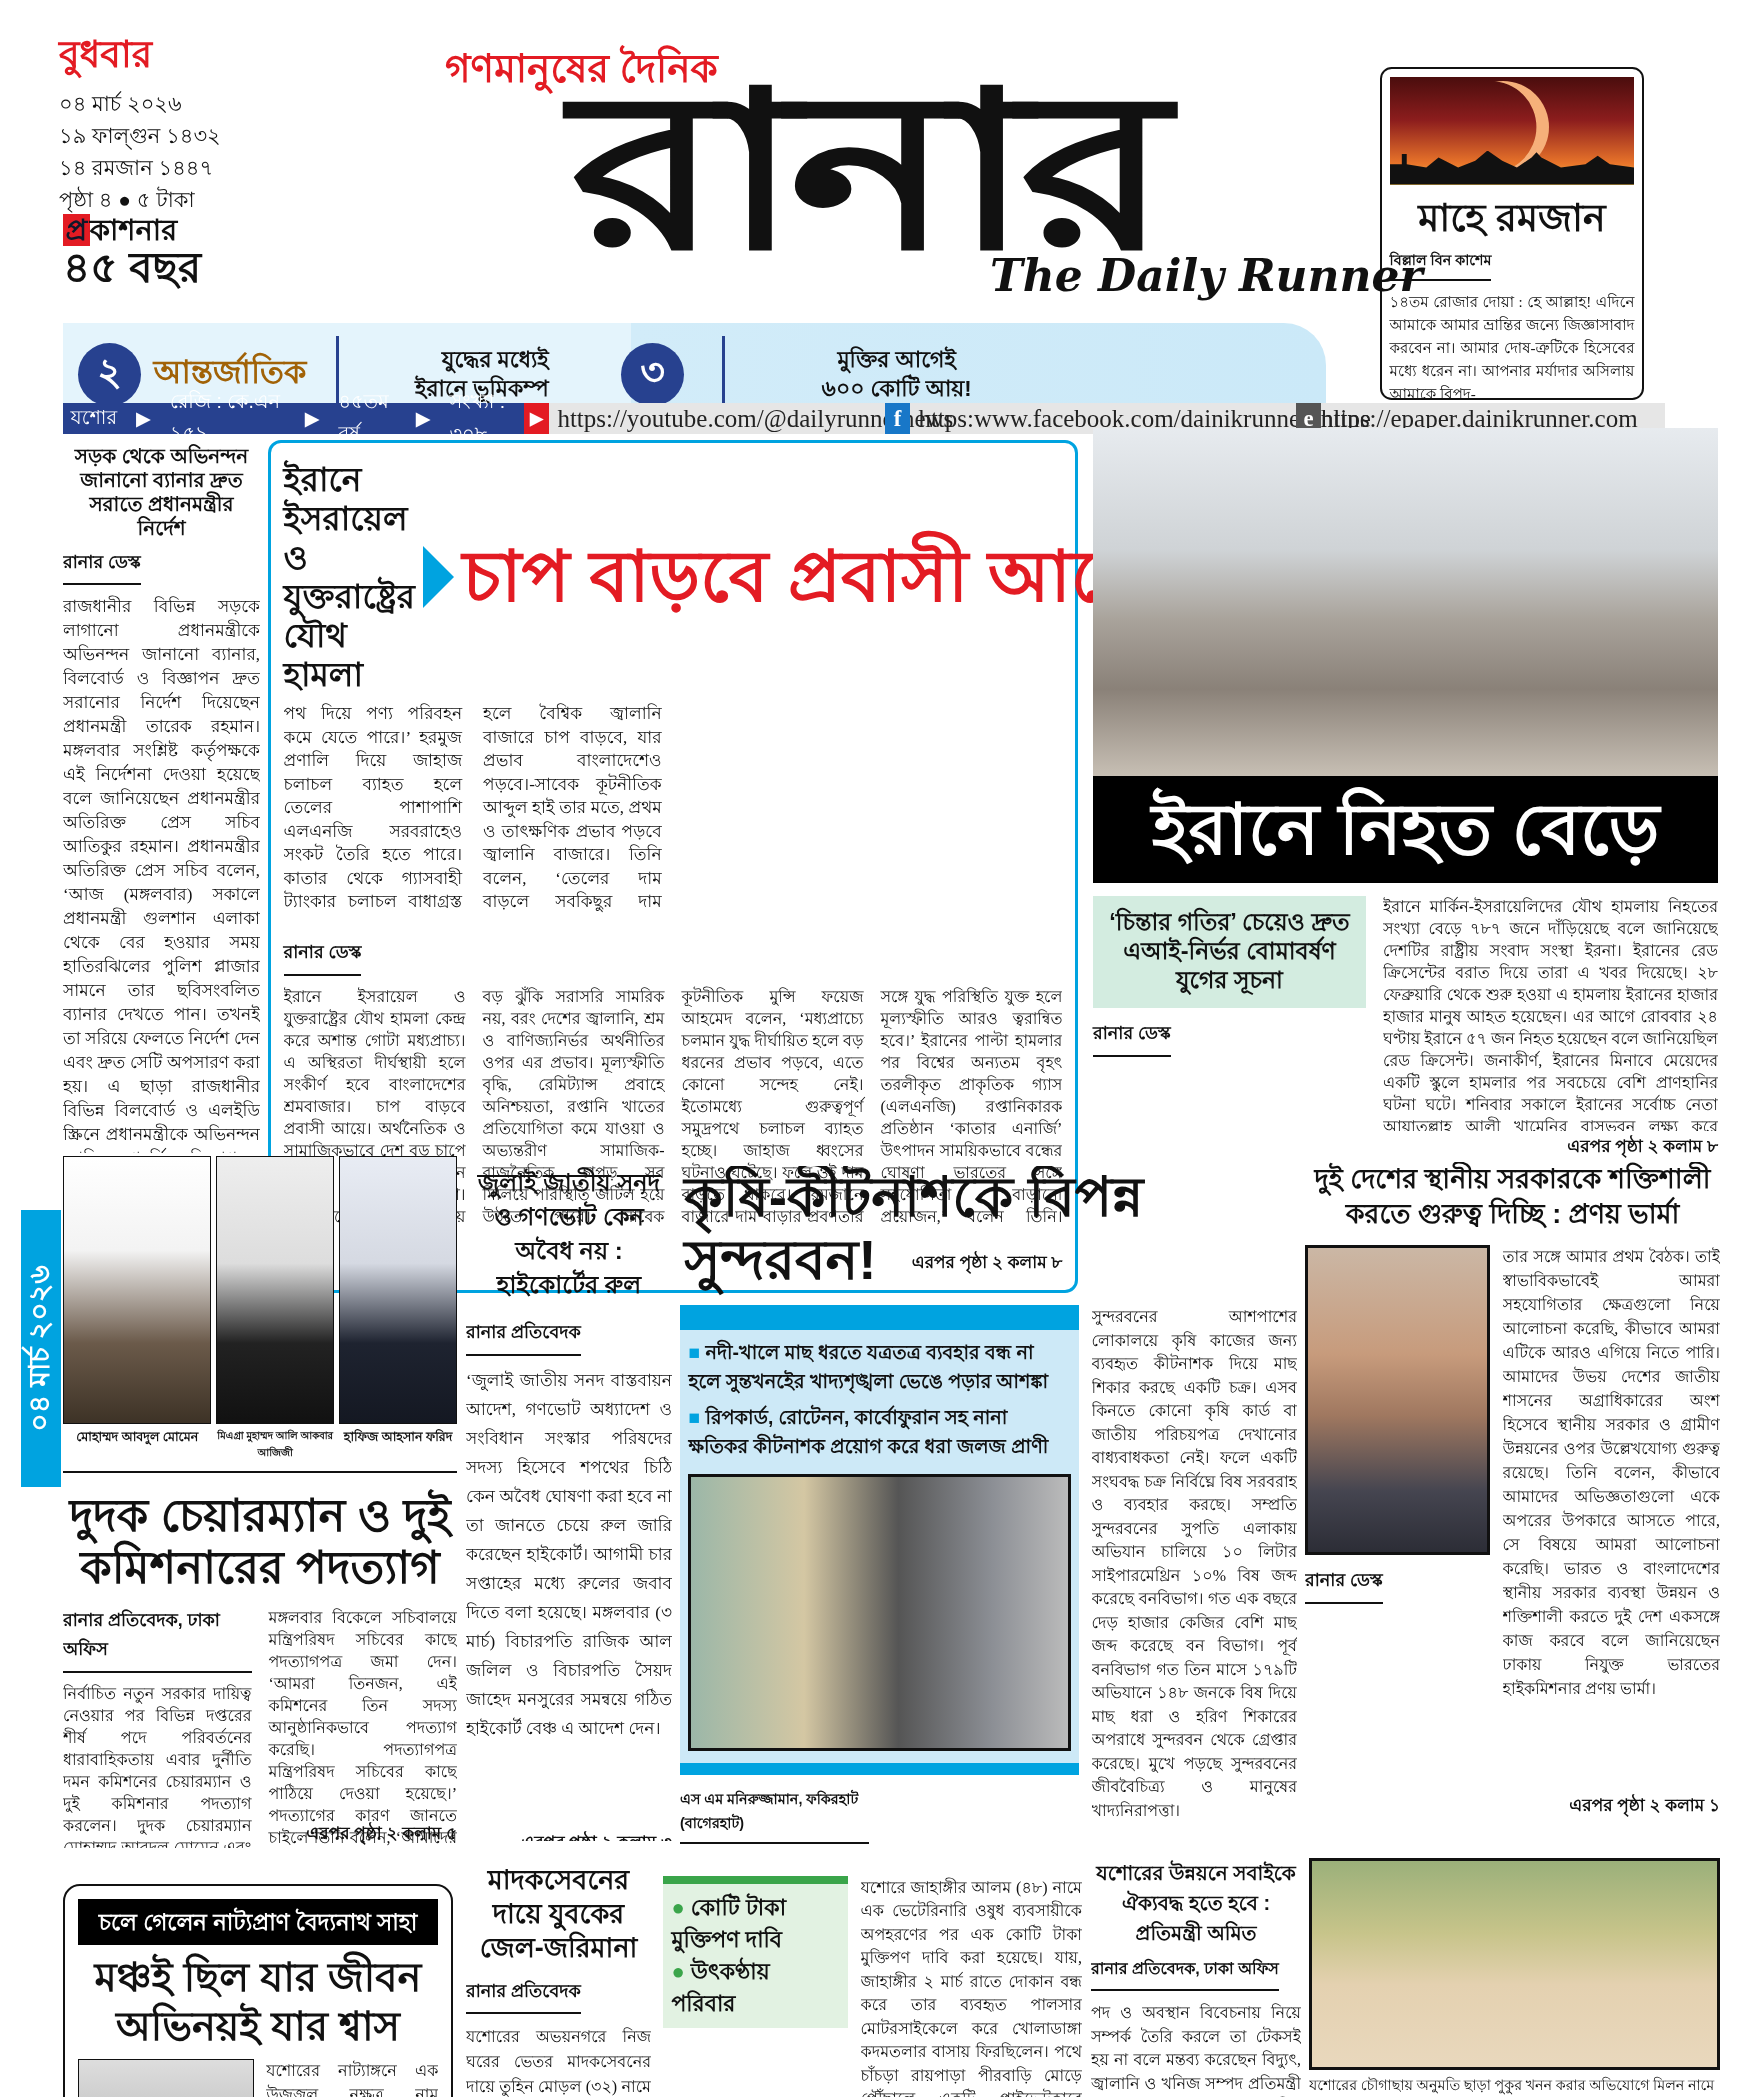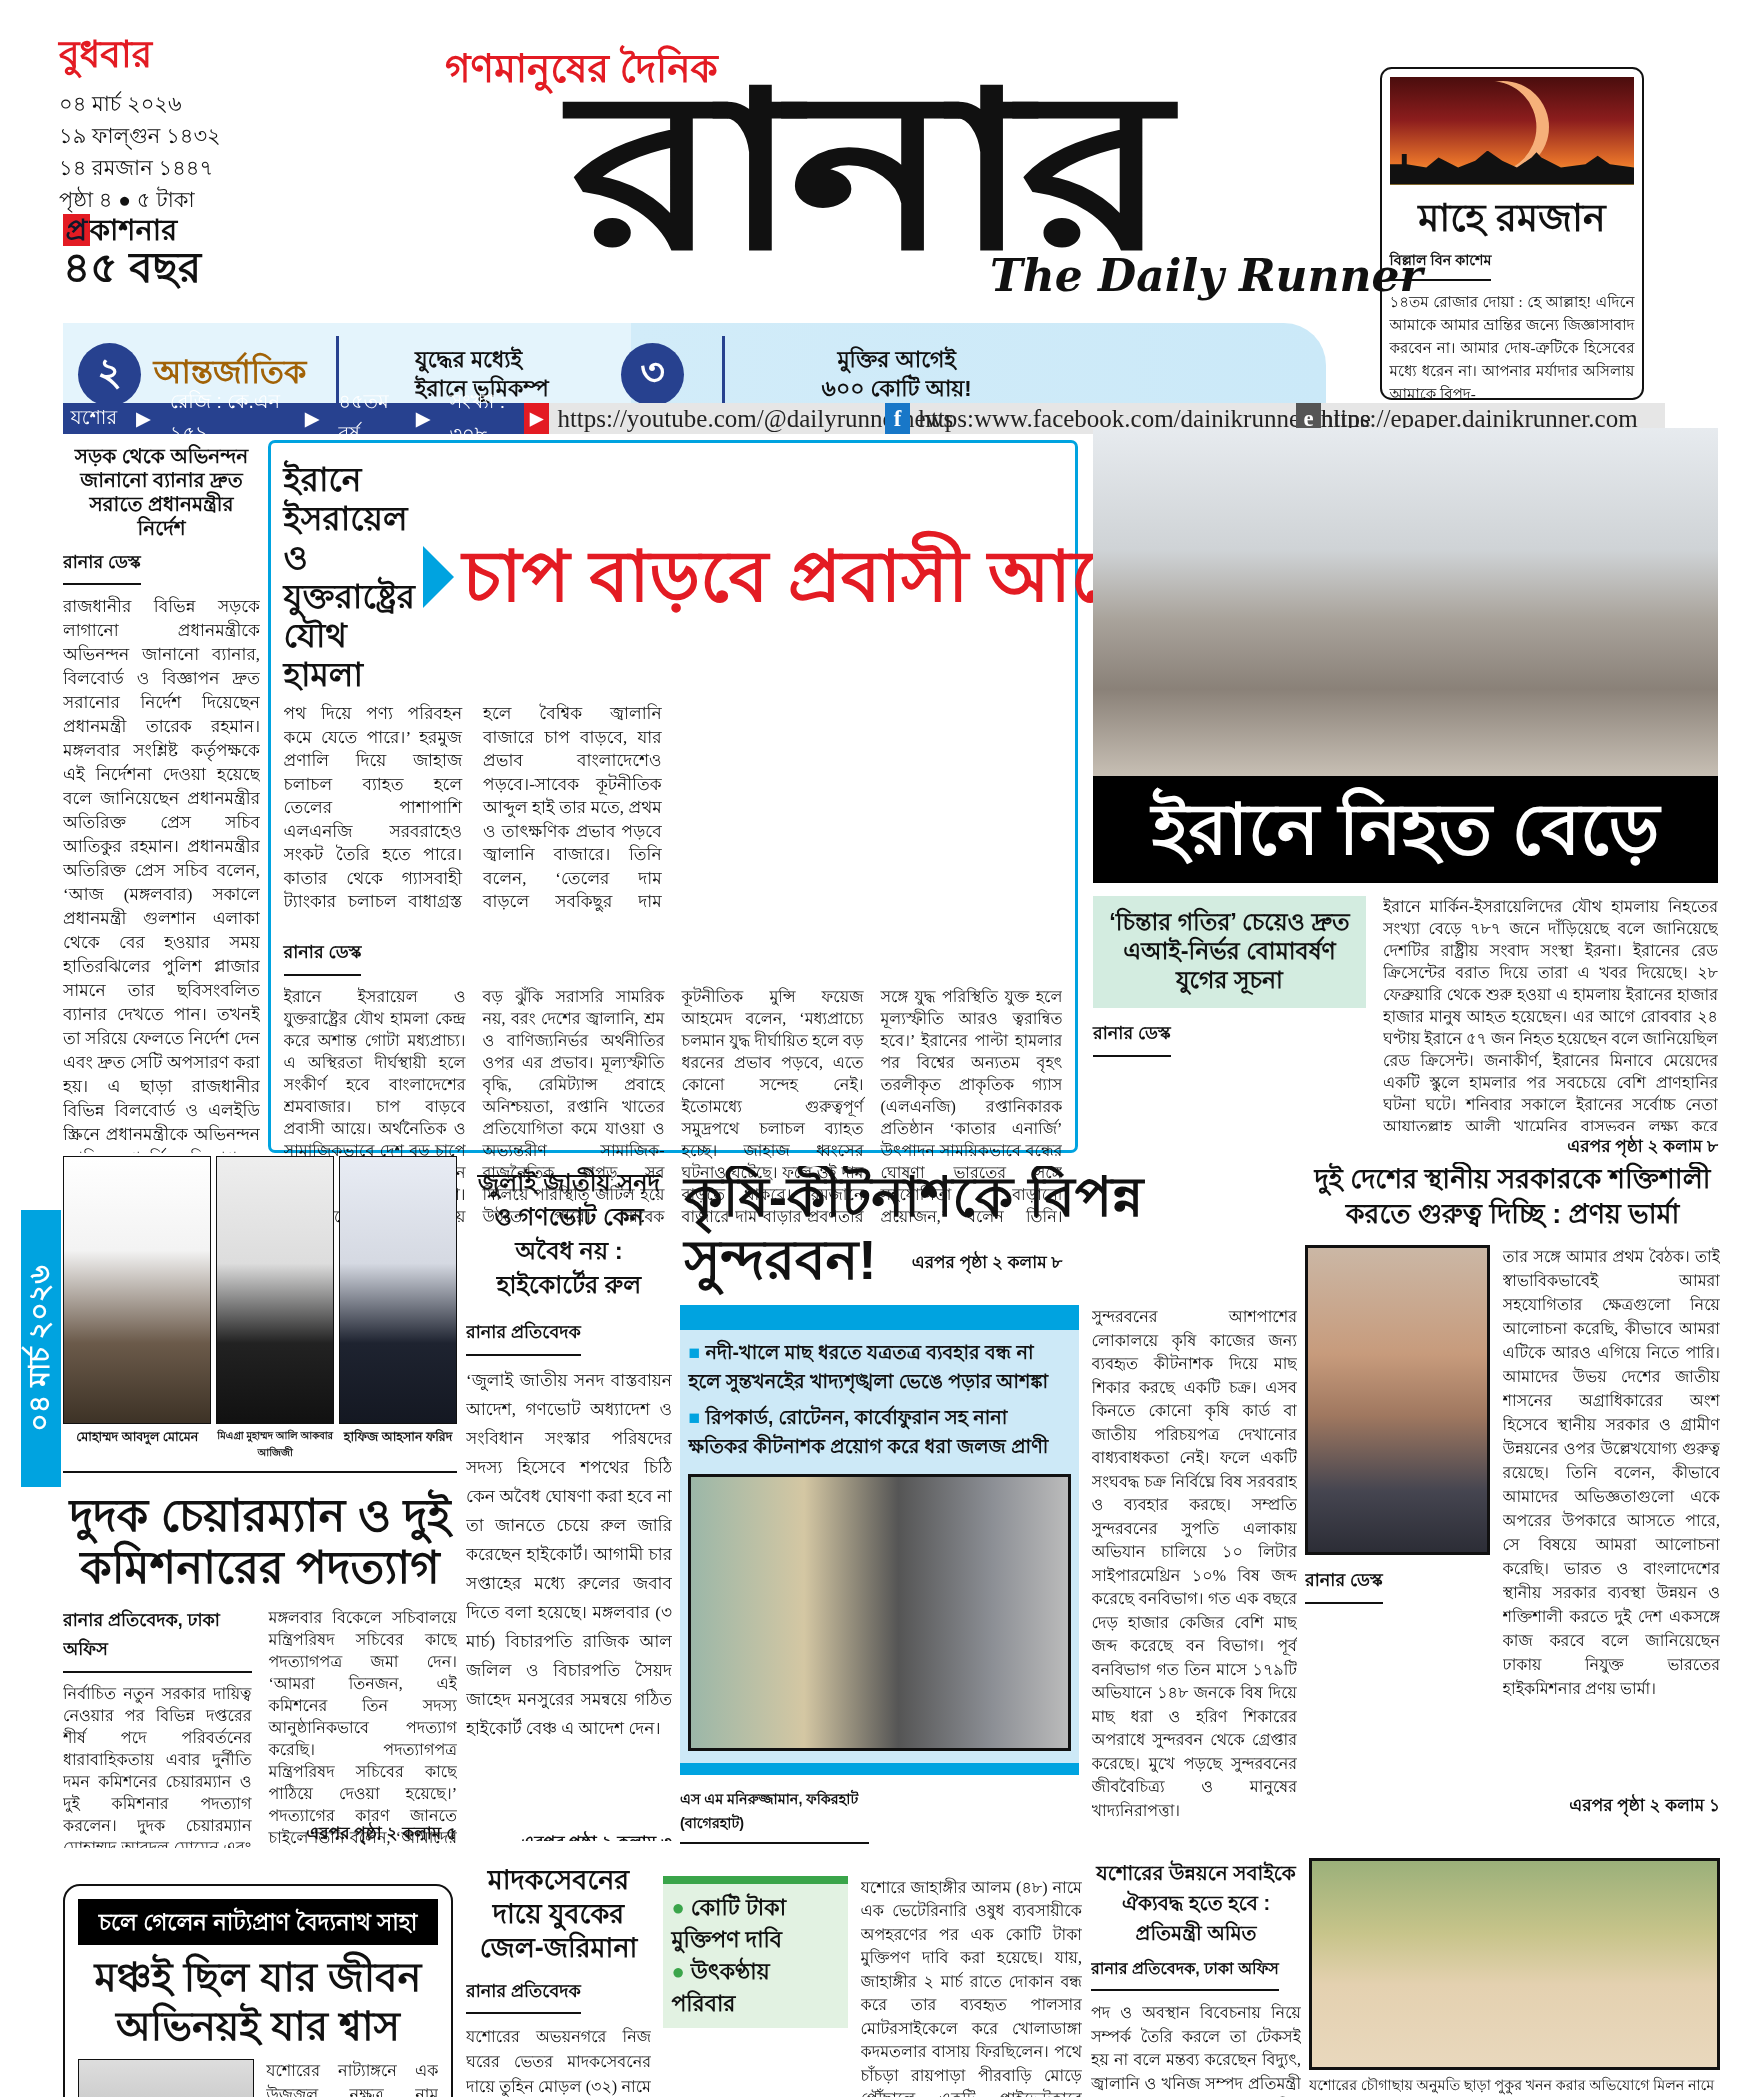--- a/index.html
+++ b/index.html
@@ -53,21 +53,21 @@
   <div class="byline" style="font-size:14.3px;margin-top:8.4px">বিল্লাল বিন কাশেম</div>
   <div class="body-text" style="font-size:15px;line-height:23px">১৪তম রোজার দোয়া : হে আল্লাহ! এদিনে আমাকে আমার ভ্রান্তির জন্যে জিজ্ঞাসাবাদ করবেন না। আমার দোষ-ত্রুটিকে হিসেবের মধ্যে ধরেন না। আপনার মর্যাদার অসিলায় আমাকে বিপদ-</div>
   <div class="cont" style="font-size:14.3px">এরপর পৃষ্ঠা ২ কলাম ৩</div>
 </div>
 
 <div class="abs teaser-bar" style="left:63px;top:323px;width:1263px;height:88px;border-radius:0 42px 0 0;background:linear-gradient(90deg,#e4f4fc 0%,#e4f4fc 45%,#d2ecf9 45%,#cbe9f8 100%)"></div>
 <div class="abs" style="left:78px;top:336px;display:flex;align-items:center;gap:12.6px">
   <div class="circle">২</div>
   <div style="font-size:32px;font-weight:bold;color:#a16207;font-family:'Liberation Sans',sans-serif">আন্তর্জাতিক</div>
   <div class="vbar" style="margin-left:17px"></div>
-  <div style="text-align:left;font-size:22px;font-weight:bold;margin-left:63px;line-height:29px;font-family:'Liberation Sans',sans-serif">
+  <div style="text-align:right;font-size:22px;font-weight:bold;margin-left:63px;line-height:29px;font-family:'Liberation Sans',sans-serif">
     <div>যুদ্ধের মধ্যেই</div>
     <div>ইরানে ভূমিকম্প</div>
   </div>
 </div>
 <div class="abs" style="left:621px;top:336px;display:flex;align-items:center;gap:12.6px">
   <div class="circle">৩</div>
   <div class="vbar" style="margin-left:25px"></div>
   <div style="text-align:center;font-size:22px;font-weight:bold;margin-left:84px;line-height:29px;font-family:'Liberation Sans',sans-serif">
     <div>মুক্তির আগেই</div>
     <div>৬০০ কোটি আয়!</div>
@@ -91,21 +91,21 @@
   <span class="sq" style="background:#555;width:25px;height:31px;font-size:22.7px">e</span>
   <span style="padding:0 0;white-space:nowrap">https://epaper.dainikrunner.com</span>
 </div>
 
 <div class="abs" style="left:63px;top:440px;width:197px;height:713px;overflow:hidden">
   <div class="hl" style="font-size:20px;line-height:24px;margin-top:4.2px">সড়ক থেকে অভিনন্দন জানানো ব্যানার দ্রুত সরাতে প্রধানমন্ত্রীর নির্দেশ</div>
   <div class="byline" style="margin-top:8.4px">রানার ডেস্ক</div>
   <div class="body-text" style="font-size:17px;line-height:24px">রাজধানীর বিভিন্ন সড়কে লাগানো প্রধানমন্ত্রীকে অভিনন্দন জানানো ব্যানার, বিলবোর্ড ও বিজ্ঞাপন দ্রুত সরানোর নির্দেশ দিয়েছেন প্রধানমন্ত্রী তারেক রহমান। মঙ্গলবার সংশ্লিষ্ট কর্তৃপক্ষকে এই নির্দেশনা দেওয়া হয়েছে বলে জানিয়েছেন প্রধানমন্ত্রীর অতিরিক্ত প্রেস সচিব আতিকুর রহমান। প্রধানমন্ত্রীর অতিরিক্ত প্রেস সচিব বলেন, ‘আজ (মঙ্গলবার) সকালে প্রধানমন্ত্রী গুলশান এলাকা থেকে বের হওয়ার সময় হাতিরঝিলের পুলিশ প্লাজার সামনে তার ছবিসংবলিত ব্যানার দেখতে পান। তখনই তা সরিয়ে ফেলতে নির্দেশ দেন এবং দ্রুত সেটি অপসারণ করা হয়। এ ছাড়া রাজধানীর বিভিন্ন বিলবোর্ড ও এলইডি স্ক্রিনে প্রধানমন্ত্রীকে অভিনন্দন জানিয়ে প্রদর্শিত বিজ্ঞাপনও দ্রুত সরানোর জন্য সংশ্লিষ্ট কর্তৃপক্ষকে নির্দেশ দেওয়া হয়েছে।’ কয়েক দিন আগেও বিজয় সরণির সড়ক দিয়ে প্রধানমন্ত্রীর গাড়িবহর যাওয়ার সময় রাস্তার দুই ধারে দাঁড়িয়ে থাকা বিএনপির নেতা-কর্মীদের ভিড় দেখে সেখানে তাঁর প্রশংসিত নির্দেশনা দিয়েছিলেন।</div>
 </div>
 
-<div class="abs" style="left:268px;top:440px;width:810px;height:713px;border:3.4px solid #00a3e0;border-radius:7px;padding:17px 12.6px">
+<div class="abs" style="left:268px;top:440px;width:810px;height:853px;border:3.4px solid #00a3e0;border-radius:13px;padding:17px 12.6px">
   <div style="display:flex;align-items:center">
     <div class="hl" style="font-size:33px;line-height:39px;width:243px;text-align:left">ইরানে ইসরায়েল ও যুক্তরাষ্ট্রের যৌথ হামলা</div>
     <div style="width:0;height:0;border-top:31px solid transparent;border-bottom:31px solid transparent;border-left:31px solid #00a3e0;margin:0 8.4px"></div>
     <div class="hl" style="font-size:71px;color:#e31b23;white-space:nowrap">চাপ বাড়বে প্রবাসী আয়ে</div>
   </div>
   <div style="display:flex;gap:12.6px;margin-top:8.4px">
     <div class="body-text cols2" style="width:378px;height:227px;overflow:hidden;font-size:17px;line-height:23.5px">পথ দিয়ে পণ্য পরিবহন কমে যেতে পারে।’ হরমুজ প্রণালি দিয়ে জাহাজ চলাচল ব্যাহত হলে তেলের পাশাপাশি এলএনজি সরবরাহেও সংকট তৈরি হতে পারে। কাতার থেকে গ্যাসবাহী ট্যাংকার চলাচল বাধাগ্রস্ত হলে বৈশ্বিক জ্বালানি বাজারে চাপ বাড়বে, যার প্রভাব বাংলাদেশেও পড়বে।-সাবেক কূটনীতিক আব্দুল হাই তার মতে, প্রথম ও তাৎক্ষণিক প্রভাব পড়বে জ্বালানি বাজারে। তিনি বলেন, ‘তেলের দাম বাড়লে সবকিছুর দাম বাড়ে। পরিবহন ব্যয় বাড়ে, উৎপাদন ব্যয় বাড়ে। করেছে। ফলে ইউরোপে গ্যাসের দাম প্রায় ৫০ শতাংশ পর্যন্ত বেড়েছে বলে আন্তর্জাতিক বাজার বিশ্লেষণে জানা যায়। সাবেক আরেক কূটনীতিক আব্দুল হাই জাগো নিউজকে বলেন, ‘হরমুজ প্রণালি দিয়ে জাহাজ চলাচল ব্যাহত হলে তেলের পাশাপাশি এলএনজি সরবরাহেও সংকট তৈরি হতে পারে। কাতার থেকে গ্যাসবাহী ট্যাংকার চলাচল বাধাগ্রস্ত হলে বৈশ্বিক জ্বালানি বাজারে চাপ বাড়বে, যার প্রভাব বাংলাদেশেও পড়বে।’</div>
   </div>
   <div style="margin-top:10px">
     <div class="byline">রানার ডেস্ক</div>

